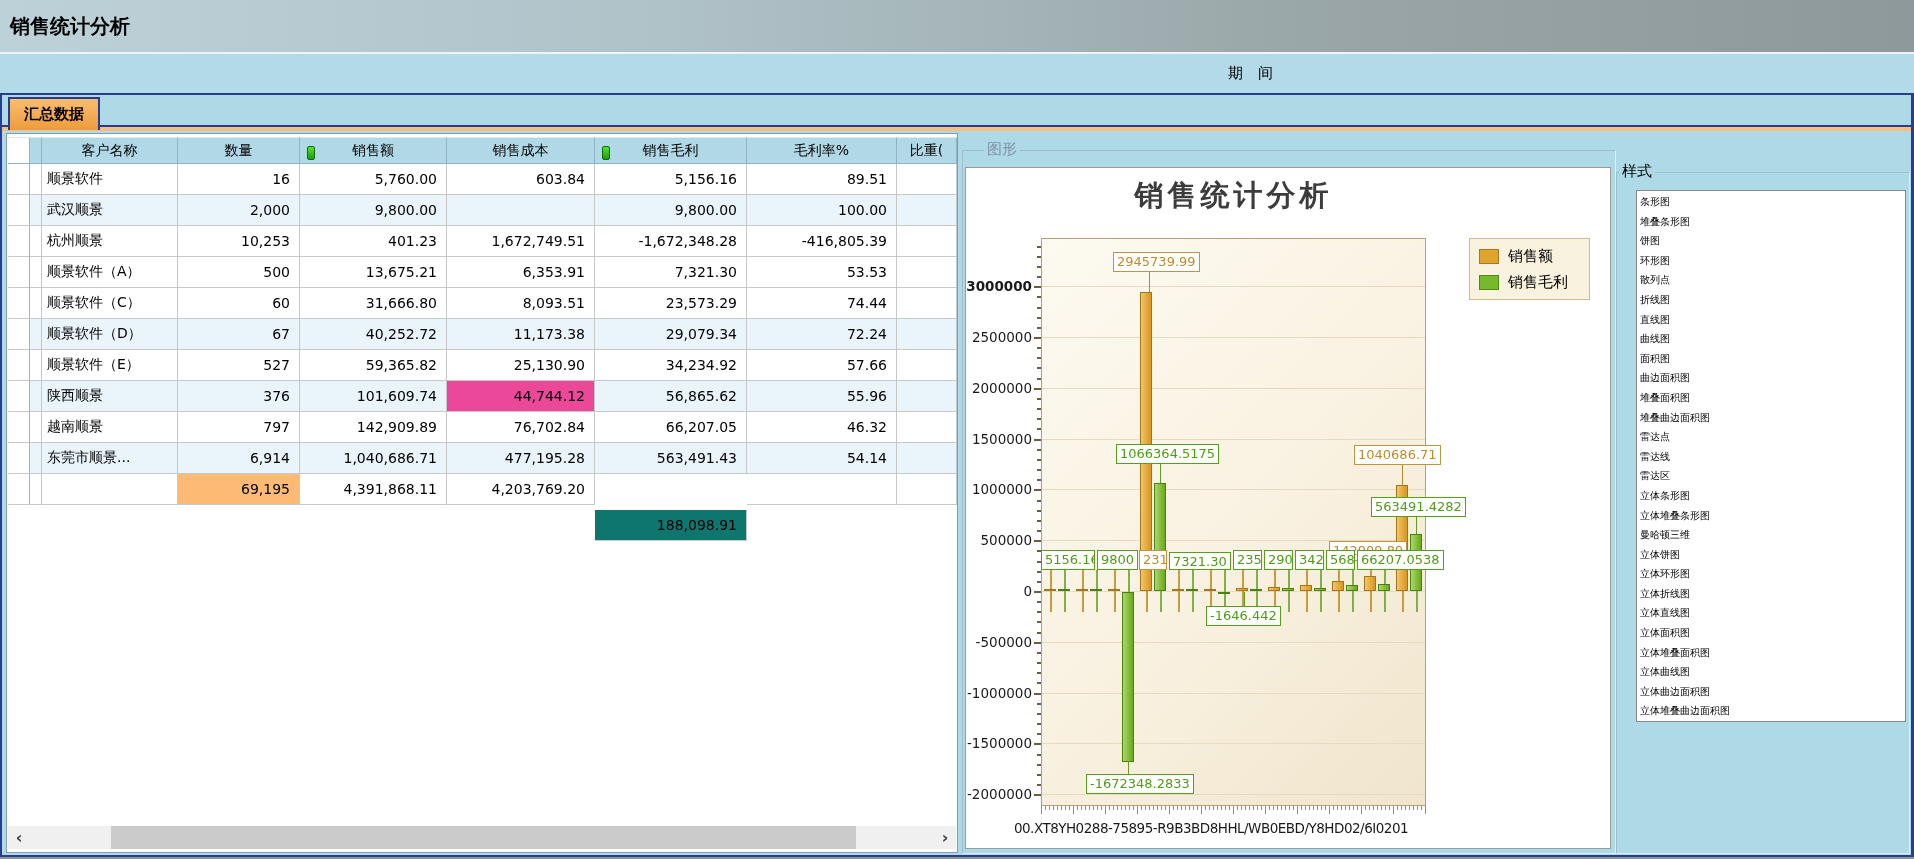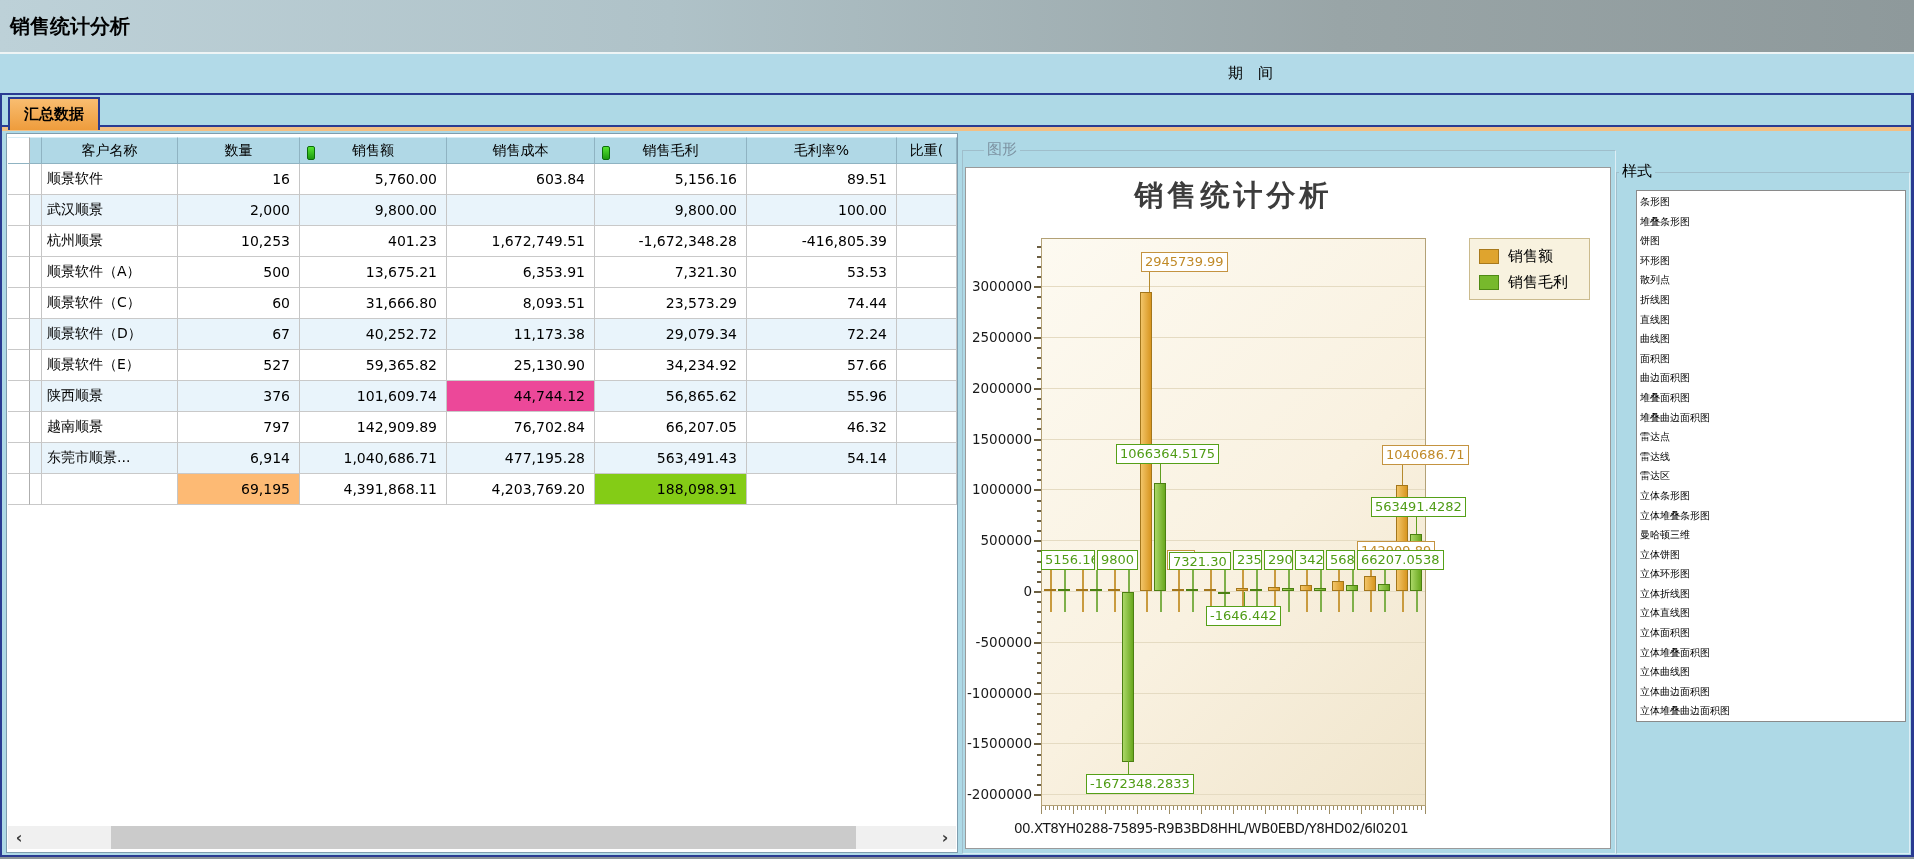--- a/index.html
+++ b/index.html
@@ -69,21 +69,21 @@
   .bar.profit{background:linear-gradient(90deg,#abd767,#69a81e);border:1px solid #4c7f12;}
   .stem{position:absolute;width:2px;}
   .stem.sales{background:#c99b3f;}
   .stem.profit{background:#7fb04a;}
   .leader{position:absolute;width:1px;}
   .leader.sales{background:#b58a2e;}
   .leader.profit{background:#5f9e20;}
   .ann{position:absolute;background:#fff;border:1px solid;font-size:13px;line-height:16px;
     padding:1px 3px;white-space:nowrap;overflow:hidden;box-sizing:border-box;}
   .ann.profit{color:#4f9c15;border-color:#55a018;}
-  .ann.sales{color:#c08a28;border-color:#c49340;margin-left:28px;}
+  .ann.sales{color:#c08a28;border-color:#c49340;}
   .legend{position:absolute;left:503px;top:70px;width:121px;height:62px;background:#f8f2df;
     border:1px solid #cbbb8e;box-sizing:border-box;padding:8px 0 0 9px;}
   .leg-item{display:flex;align-items:center;gap:9px;font-size:15px;margin-bottom:7px;}
   .swatch{width:20px;height:15px;box-sizing:border-box;border:1px solid;}
   .sw-sales{background:#dfa42e;border-color:#a8791c;}
   .sw-profit{background:#77b92c;border-color:#4f8a14;}
   .xgarbled{position:absolute;left:30px;top:652px;width:430px;text-align:center;font-size:13.5px;
     letter-spacing:-0.5px;color:#1a1a1a;}
   
   .listbox{left:1636px;top:190px;width:270px;height:532px;background:#fff;border:1px solid #8a8a8a;
@@ -247,21 +247,21 @@
           <div class="tcell dcell num" style="width: 150px; background: rgb(233, 244, 251);">54.14</div>
           <div class="tcell dcell num" style="width: 60px; background: rgb(233, 244, 251);"></div>
         </div>
         <div class="trow">
           <div class="tcell dcell selcell" style="width: 22px;"></div>
           <div class="tcell dcell" style="width: 12px; background: rgb(255, 255, 255);"></div>
           <div class="tcell dcell nam" style="width: 136px; background: rgb(255, 255, 255);"></div>
           <div class="tcell dcell num" style="width: 122px; background: #fdba74;">69,195</div>
           <div class="tcell dcell num" style="width: 147px; background: rgb(255, 255, 255);">4,391,868.11</div>
           <div class="tcell dcell num" style="width: 148px; background: rgb(255, 255, 255);">4,203,769.20</div>
-          <div class="tcell dcell num" style="width: 152px; background: #84cc16;">188,098.91</div>
+          <div class="tcell dcell num" style="width: 152px; background: #0f766e; margin-top: 36px;">188,098.91</div>
           <div class="tcell dcell num" style="width: 150px; background: rgb(255, 255, 255);"></div>
           <div class="tcell dcell num" style="width: 60px; background: rgb(255, 255, 255);"></div>
         </div>
       </div>
     <div class="hscroll">
       <div class="sb-btn" style="left:0;">‹</div>
       <div class="sb-thumb"></div>
       <div class="sb-btn" style="right:0;">›</div>
     </div>
   </div>
@@ -277,21 +277,21 @@
           <span class="swatch sw-sales"></span>
           <span>销售额</span>
         </div>
         <div class="leg-item">
           <span class="swatch sw-profit"></span>
           <span>销售毛利</span>
         </div>
       </div>
     <div class="xgarbled">00.XT8YH0288-75895-R9B3BD8HHL/WB0EBD/Y8HD02/6I0201</div>
   <div class="gl" style="top: 118px;"></div>
-      <div class="ylab" style="top: 110px;">3000000</div>
+      <div class="ylab" style="top: 110px; font-weight: bold;">3000000</div>
       <div class="gl" style="top: 169px;"></div>
       <div class="ylab" style="top: 161px;">2500000</div>
       <div class="gl" style="top: 220px;"></div>
       <div class="ylab" style="top: 212px;">2000000</div>
       <div class="gl" style="top: 271px;"></div>
       <div class="ylab" style="top: 263px;">1500000</div>
       <div class="gl" style="top: 321px;"></div>
       <div class="ylab" style="top: 313px;">1000000</div>
       <div class="gl" style="top: 372px;"></div>
       <div class="ylab" style="top: 364px;">500000</div>

